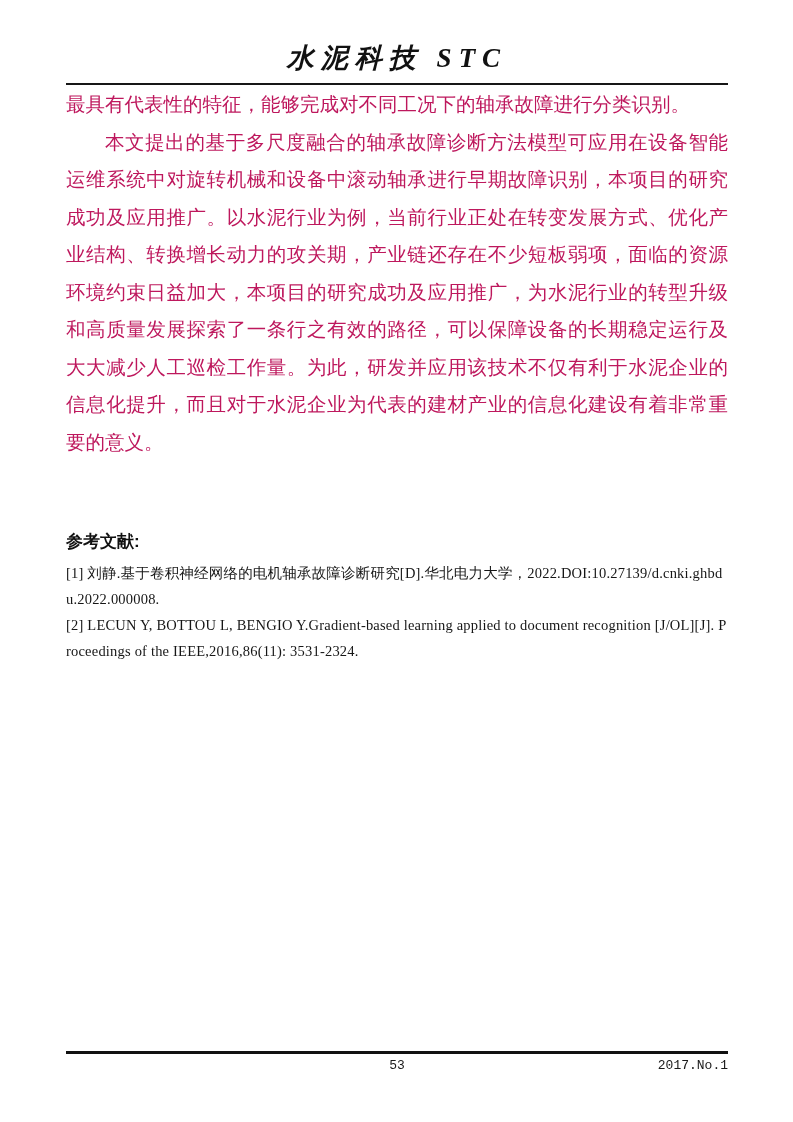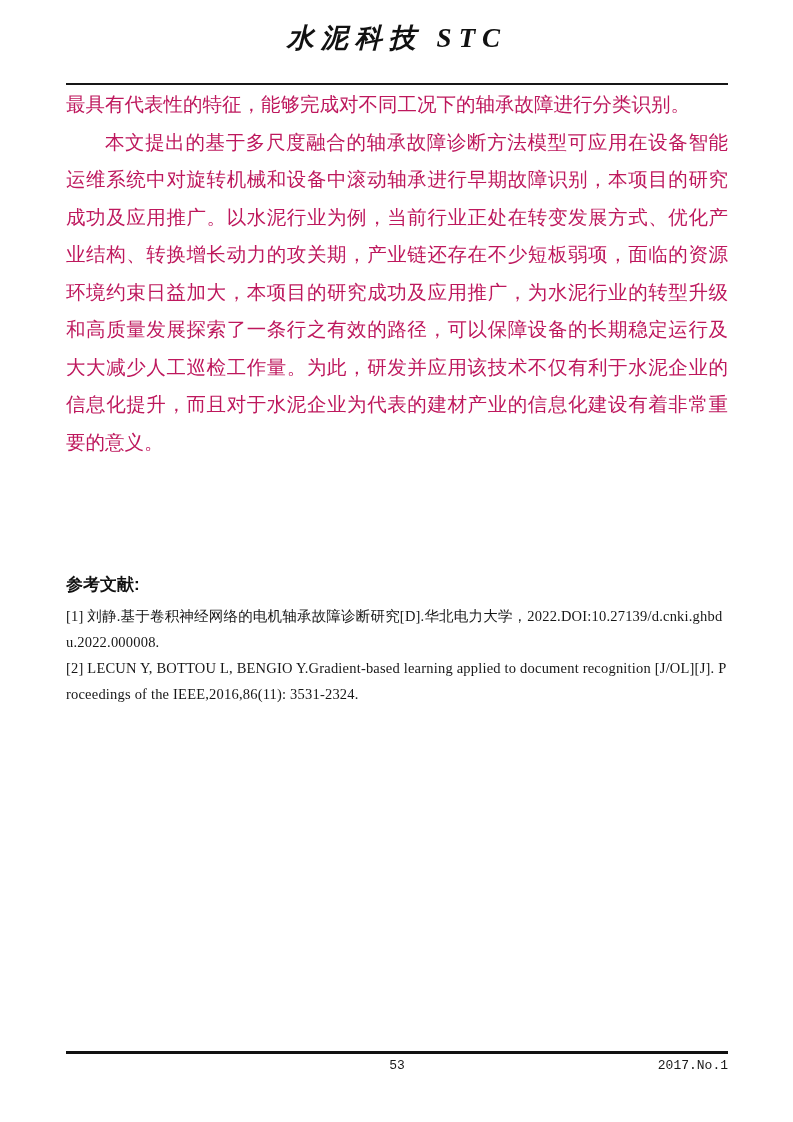--- a/index.html
+++ b/index.html
@@ -18,21 +18,21 @@
   }
   .page-header {
     position: absolute;
     top: 0;
     left: 66px;
     width: 662px;
     height: 85px;
     border-bottom: 2px solid #161616;
     box-sizing: border-box;
     display: flex;
-    align-items: center;
+    align-items: flex-end;
     justify-content: center;
     padding-bottom: 7px;
   }
   .journal-title {
     font-size: 27px;
     font-style: italic;
     font-weight: 600;
     letter-spacing: 7px;
     white-space: nowrap;
     color: #111111;
@@ -48,21 +48,21 @@
     font-size: 19.5px;
     line-height: 37.5px;
     text-align: justify;
     text-justify: inter-character;
     color: #be185d;
   }
   .body-paragraph {
     text-indent: 2em;
   }
   .references {
-    margin-top: 112px;
+    margin-top: 69px;
   }
   .ref-heading {
     margin: 0 0 7px 0;
     font-family: "Liberation Sans", "DejaVu Sans", sans-serif;
     font-size: 17px;
     font-weight: 700;
     color: #111111;
   }
   .ref-item {
     margin: 0;

